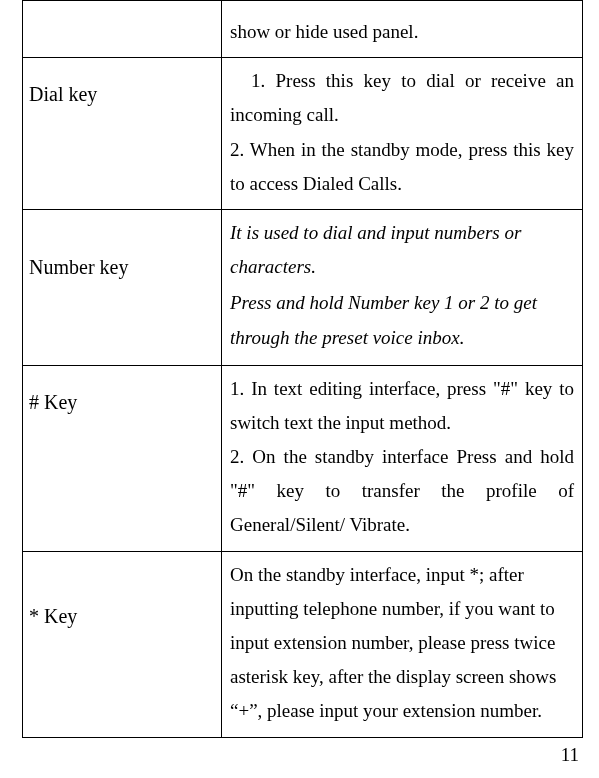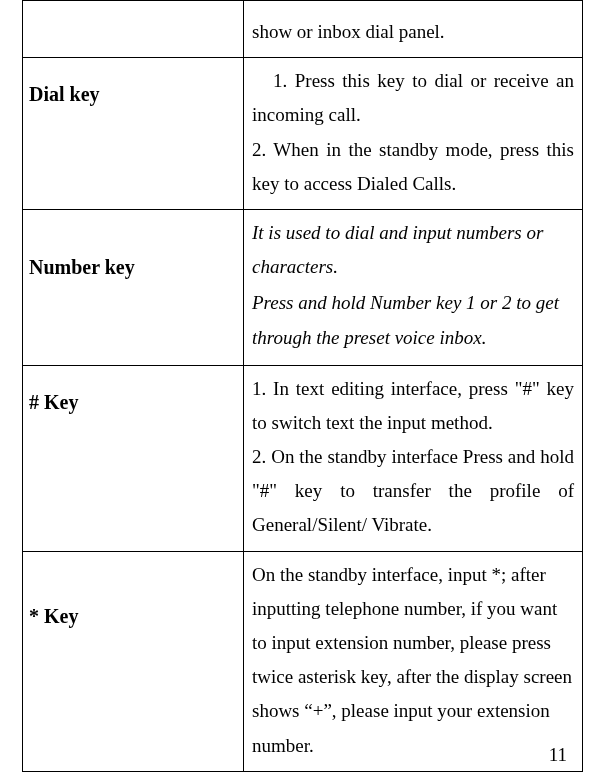--- a/index.html
+++ b/index.html
@@ -24,22 +24,22 @@
       border-collapse: collapse;
       width: 100%;
     }
     td {
       border: 1px solid #000;
       vertical-align: top;
       padding: 6px 8px 8px 8px;
       line-height: 1.8;
     }
     td.key-col {
-      width: 221px;
-      font-weight: bold;
+      width: 199px;
+      font-weight: normal;
       font-size: 20px;
       padding-top: 18px;
       padding-left: 6px;
     }
     td.desc-col {
       width: auto;
     }
     td.number-key-cell {
       vertical-align: top;
       padding-top: 39px;
@@ -59,34 +59,34 @@
     }
     .p-block.spaced {
     }
     .first-row-desc {
       padding-top: 14px;
       padding-bottom: 8px;
     }
     .page-number {
       position: absolute;
       bottom: 12px;
-      right: 32px;
+      right: 20px;
       font-size: 19px;
     }
   </style>
 </head>
 <body>
 
 <div class="doc-container">
   <table>
     <tbody>
         <tr>
       <td class="key-col"><span></span></td>
       <td class="desc-col first-row-desc">
-        <span>show or inbox dial panel.</span>
+        <span>show or hide used panel.</span>
       </td>
     </tr>
     <tr>
       <td class="key-col"><span>Dial key</span></td>
       <td class="desc-col justify">
         <span style="white-space: pre-line; margin-left: 21px;">1. Press this key to dial or receive an incoming call.
 2. When in the standby mode, press this key to access Dialed Calls.</span>
       </td>
     </tr>
     <tr>

